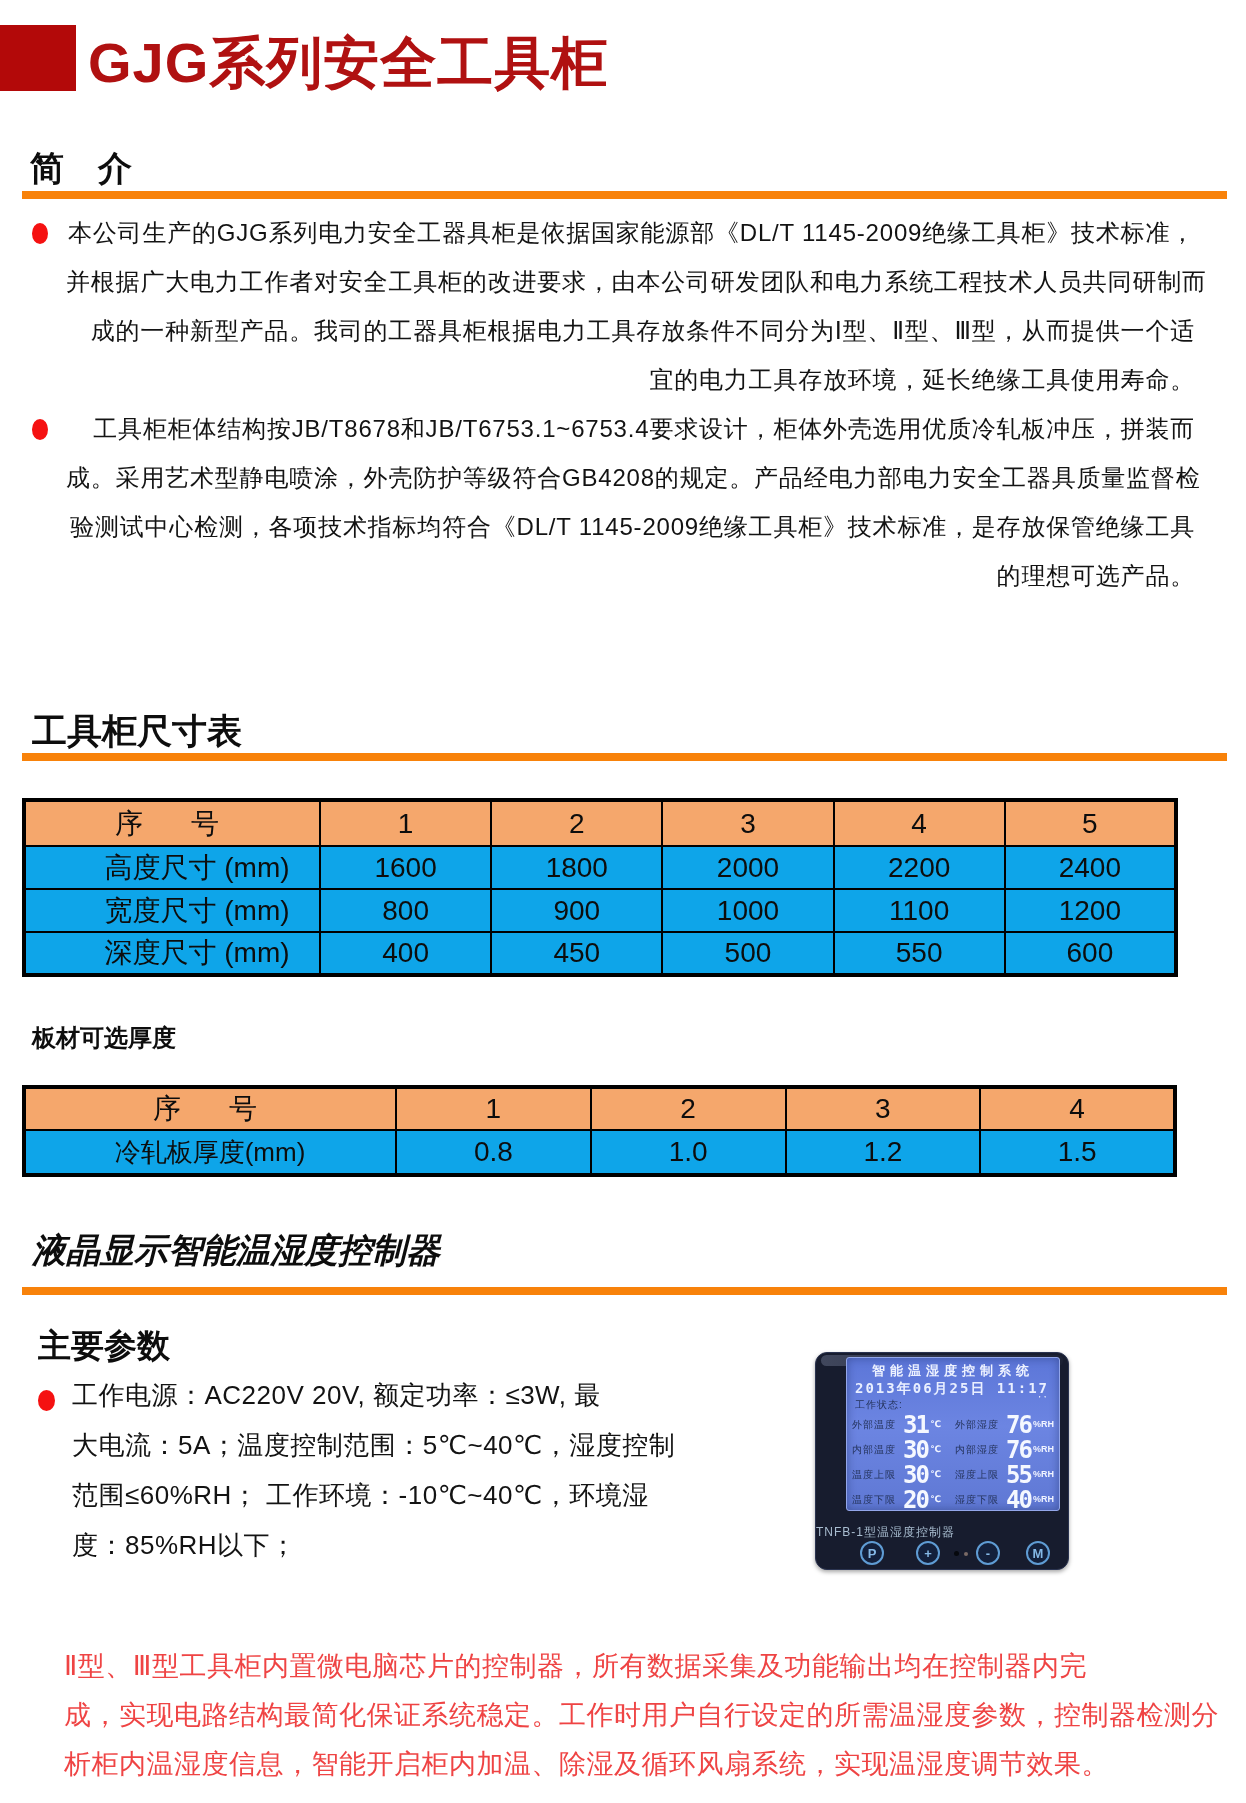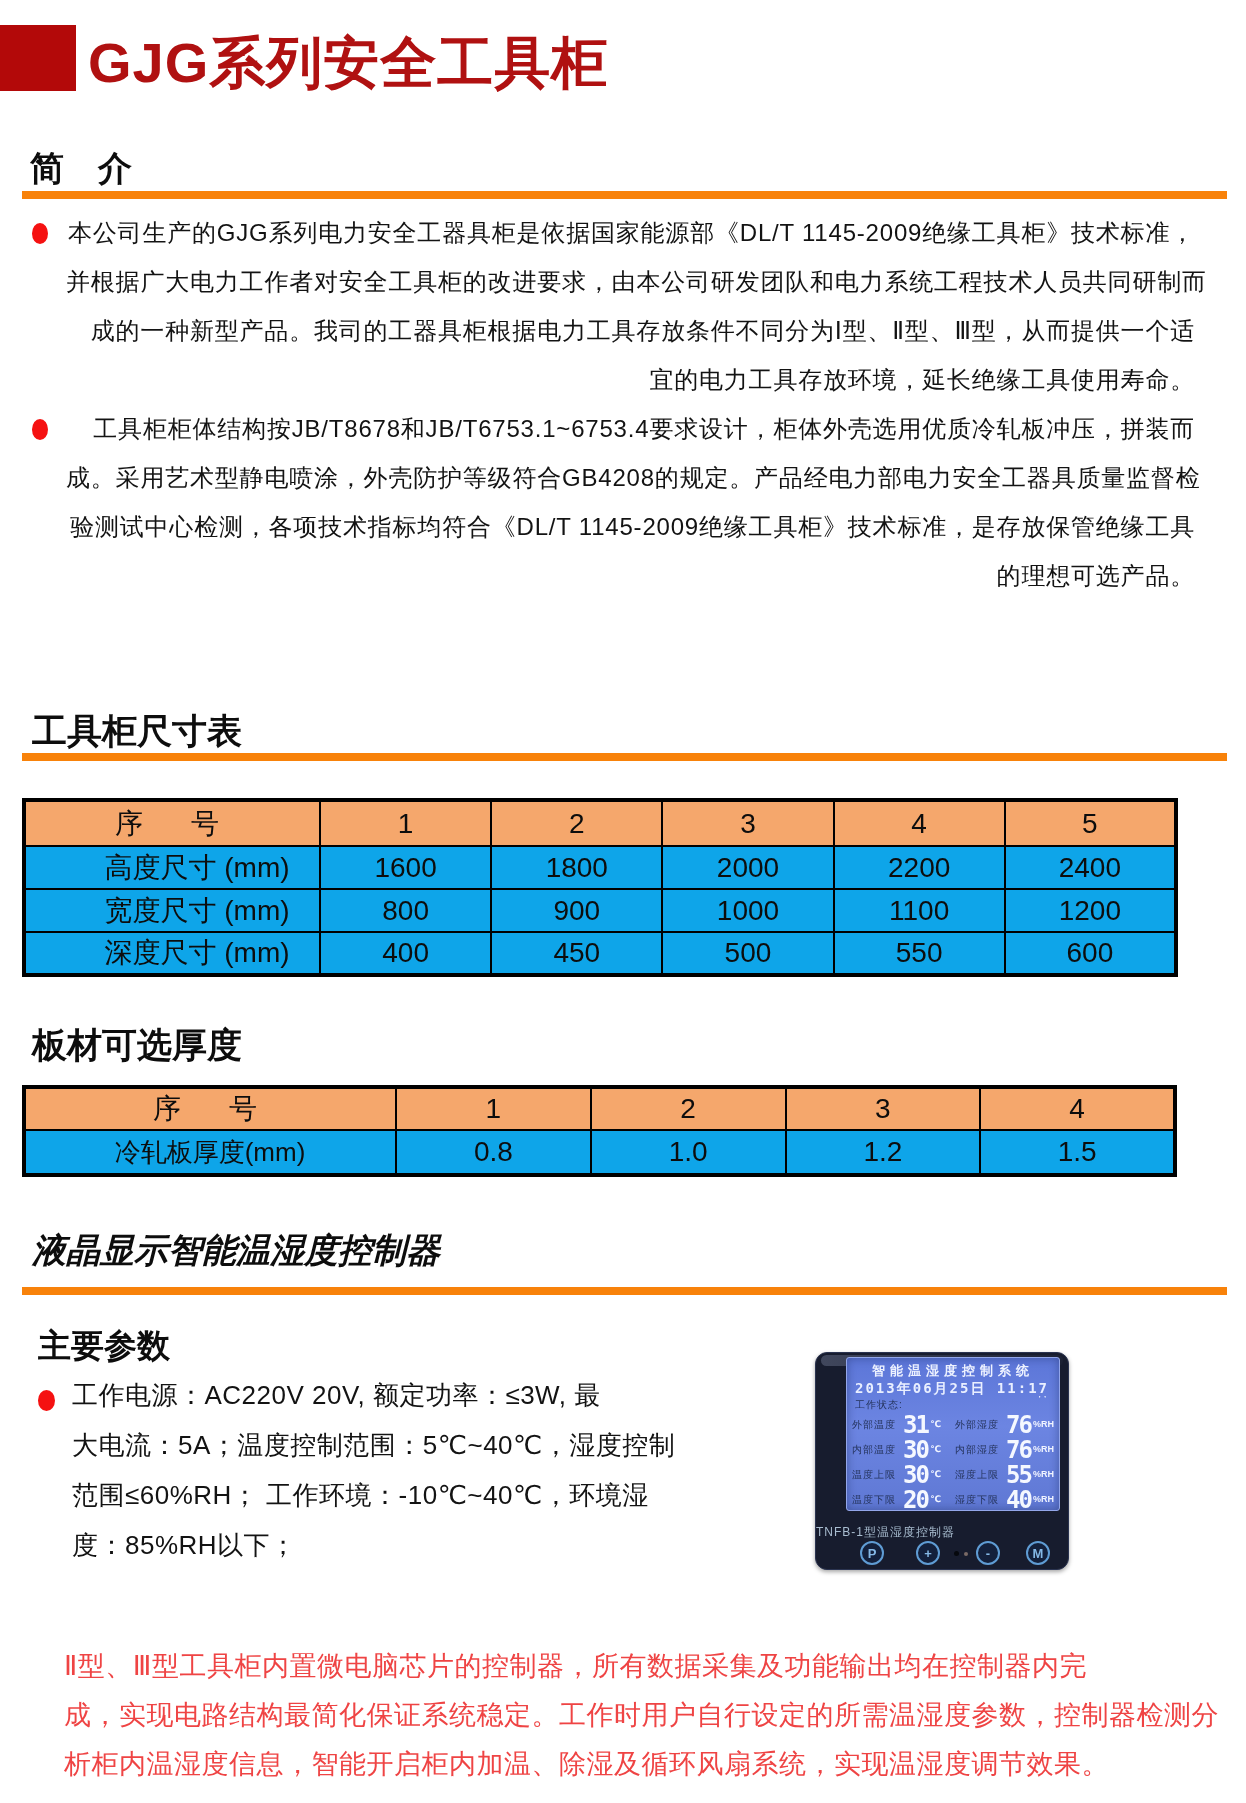--- a/index.html
+++ b/index.html
@@ -135,21 +135,21 @@
       <td class="rowlab">深度尺寸 (mm)</td>
       <td>400</td>
       <td>450</td>
       <td>500</td>
       <td>550</td>
       <td>600</td>
     </tr>
   </tbody>
     </table>
 
-  <div class="abs sec-heading" style="left:32px;top:1022px;font-size:35px;">板材可选厚度</div>
+  <div class="abs sec-heading" style="left:32px;top:1022px;font-size:24px;">板材可选厚度</div>
 
   <table class="dim abs" style="left:22px;top:1085px;width:1155px;">
     <colgroup>
         <col style="width:372px">
         <col>
         <col>
         <col>
         <col>
       </colgroup>
     <tbody>

